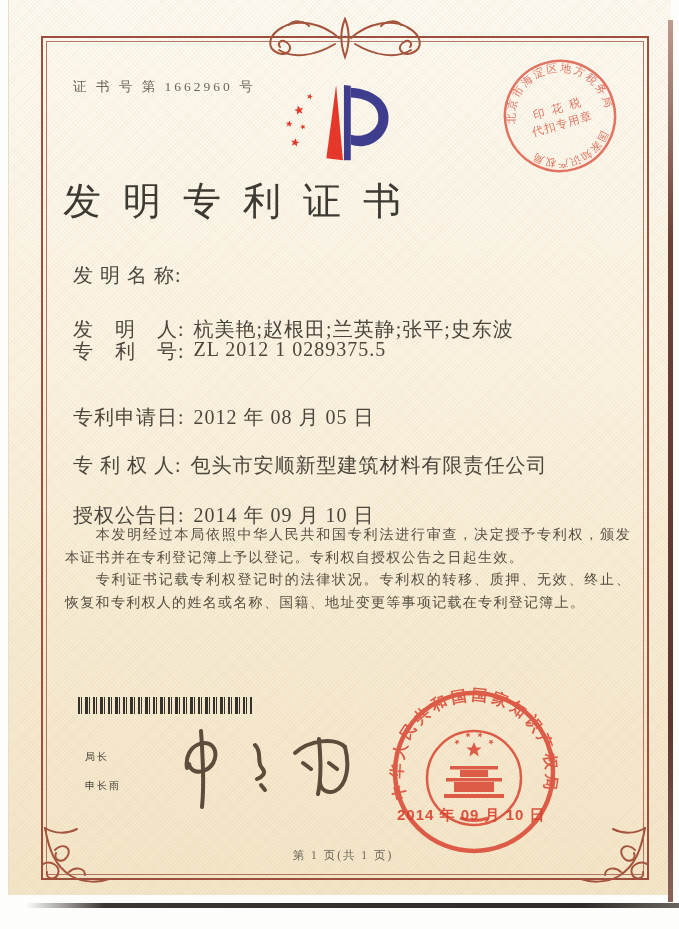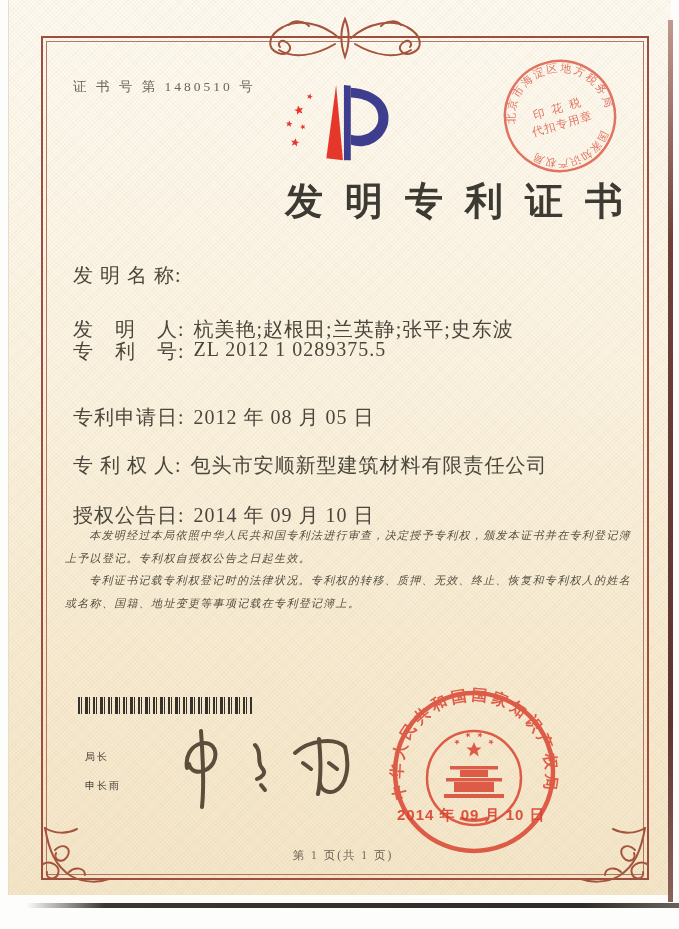--- a/index.html
+++ b/index.html
@@ -20,31 +20,31 @@
   .frame{position:absolute;left:32px;top:36px;width:604px;height:840px;
     border:2px solid var(--frame-brown,#9b4f3c);}
   .frame-inner{position:absolute;left:3px;top:3px;right:3px;bottom:3px;
     border:1px solid var(--frame-brown,#9b4f3c);opacity:.75;}
   .ornament-top{position:absolute;left:50%;top:-26px;transform:translateX(-50%);}
   .flourish-bl{position:absolute;left:-12px;bottom:-18px;}
   .flourish-br{position:absolute;right:-12px;bottom:-18px;transform:scaleX(-1);}
   
   .cert-no{position:absolute;left:64px;top:78px;font-size:13.5px;letter-spacing:3px;color:#6a655a;}
   .logo{position:absolute;left:273px;top:80px;}
-  .title{position:absolute;left:32px;top:176px;width:604px;text-align:right;
-    font-size:38px;color:#3d3a34;letter-spacing:22px;text-indent:22px;font-weight:700;}
+  .title{position:absolute;left:32px;top:176px;width:604px;text-align:left;
+    font-size:38px;color:#3d3a34;letter-spacing:22px;text-indent:22px;font-weight:400;}
   
   .field{position:absolute;left:64px;display:flex;font-size:20px;color:#4b463c;
     letter-spacing:1px;white-space:nowrap;}
   .field .lbl{margin-right:9px;}
   .f0{top:262px}.f1{top:316px}.f2{top:338px}.f3{top:404px}.f4{top:452px}.f5{top:502px}
   
   .body-text{position:absolute;left:56px;top:524px;width:566px;color:#554f40;}
-  .body-text p{margin:0;font-size:11px;line-height:22.5px;letter-spacing:1.3px;
-    text-indent:2.2em;text-align:justify;font-style:italic;}
+  .body-text p{margin:0;font-size:14px;line-height:22.5px;letter-spacing:1.3px;
+    text-indent:2.2em;text-align:justify;}
   
   .barcode{position:absolute;left:69px;top:697px;width:174px;height:17px;
     background:repeating-linear-gradient(90deg,
       #35322c 0 2px, rgba(0,0,0,0) 2px 3px,
       #35322c 3px 4px, rgba(0,0,0,0) 4px 7px,
       #35322c 7px 10px, rgba(0,0,0,0) 10px 11px,
       #35322c 11px 12px, rgba(0,0,0,0) 12px 15px);}
   
   .signer{position:absolute;left:76px;top:742px;font-size:10px;color:#3f3b33;
     letter-spacing:2px;line-height:29px;font-family:"Liberation Sans","DejaVu Sans",sans-serif;}
@@ -101,21 +101,21 @@
         <g class="orn">
           <path d="M14,4 C18,26 24,42 40,52 C54,60 70,58 78,55"></path>
           <path d="M14,4 C24,10 36,10 46,5"></path>
           <path d="M24,26 C32,18 42,24 36,33 C31,40 22,36 25,29"></path>
           <path d="M12,40 C20,36 30,42 27,50 C24,57 14,55 16,48"></path>
           <path d="M38,48 C44,42 54,44 54,51"></path>
         </g>
       </svg>
     </div>
 
-    <div class="cert-no">证 书 号 第 1480510 号</div>
+    <div class="cert-no">证 书 号 第 1662960 号</div>
 
     <svg class="logo" width="118" height="88" viewBox="0 0 120 90">
       <defs>
         <path id="star" d="M0,-10 L2.94,-3.09 L9.51,-3.09 L4.2,1.18 L5.88,8.09 L0,3.82 L-5.88,8.09 L-4.2,1.18 L-9.51,-3.09 L-2.94,-3.09 Z"></path>
       </defs>
       <g class="logo-red">
         <use href="#star" transform="translate(28,17) scale(0.32) rotate(15)"></use>
         <use href="#star" transform="translate(17,31) scale(0.5) rotate(-12)"></use>
         <use href="#star" transform="translate(7,45) scale(0.36) rotate(8)"></use>
         <use href="#star" transform="translate(21,48) scale(0.3) rotate(-20)"></use>

